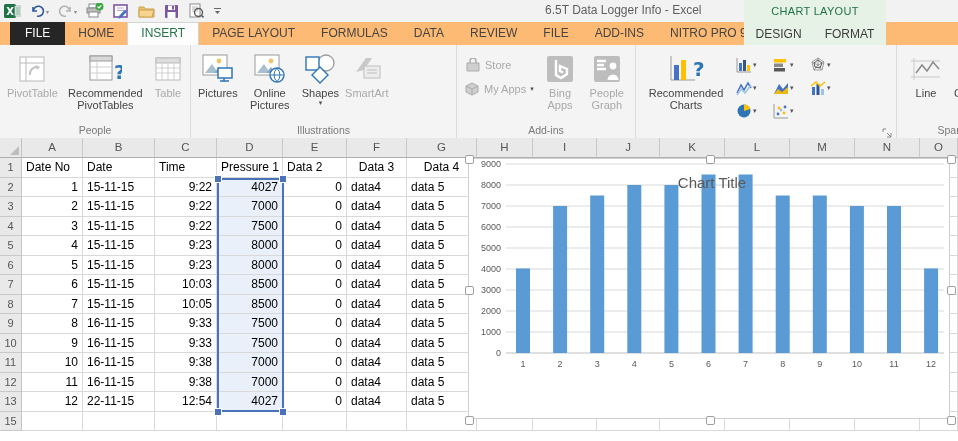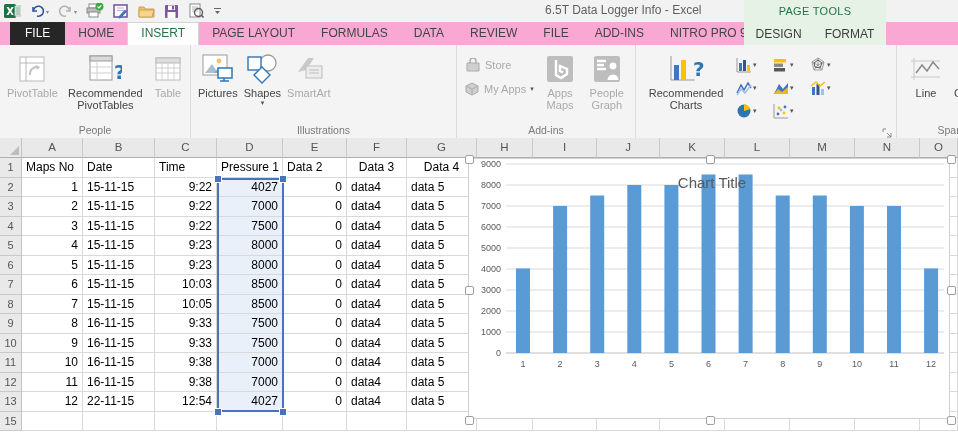--- a/index.html
+++ b/index.html
@@ -10,21 +10,21 @@
   #qat{position:absolute;left:4px;top:1px;display:flex;align-items:center;gap:9px;height:20px;}
   #qat .qi{display:flex;align-items:center;}
   .tinycaret{font-size:6px;color:#888;margin-left:1px;}
   #title{position:absolute;left:545px;top:3px;font-size:12px;color:#5f5f5f;white-space:nowrap;}
   
   #ct-panel{position:absolute;left:744px;top:0;width:142px;height:45px;background:#e7f2e7;z-index:2;}
   #ct-label{height:22px;line-height:22px;text-align:center;font-size:11px;color:#217346;letter-spacing:.3px;}
   #ct-tabs{display:flex;justify-content:space-around;align-items:center;height:23px;font-size:12px;color:#3c3c3c;}
   #ct-tabs span{padding:0 4px;cursor:default;}
   
-  #tabrow{position:absolute;left:0;top:22px;width:958px;height:23px;background:#f9a8d4;display:flex;align-items:stretch;z-index:1;}
+  #tabrow{position:absolute;left:0;top:22px;width:958px;height:23px;background:#fdba74;display:flex;align-items:stretch;z-index:1;}
   .tab{font-size:12px;color:#444;line-height:23px;padding:0 13px;white-space:nowrap;cursor:default;}
   .tab.file{background:#262626;color:#fff;padding:0 15px;margin-left:10px;}
   .tab.active{background:#fdfdfd;color:#217346;border:1px solid #d4d4d4;border-bottom:none;line-height:21px;}
   
   #ribbon{position:absolute;left:0;top:45px;width:958px;height:93px;background:#f4f4f4;
           border-bottom:1px solid #cfcfcf;display:flex;overflow:hidden;}
   .rgroup{display:flex;flex-direction:column;border-right:1px solid #dcdcdc;position:relative;flex-shrink:0;}
   .gbody{flex:1;display:flex;align-items:flex-start;padding:3px 4px 0 4px;}
   .glabel{height:15px;line-height:14px;text-align:center;font-size:10.5px;color:#7a7a7a;}
   .rbtn{display:flex;flex-direction:column;align-items:center;padding:2px 3px 0 3px;
@@ -132,21 +132,21 @@
         <svg width="9" height="10" viewBox="0 0 9 10">
             <path d="M1 2.5h7" stroke="#666"></path>
             <path d="M2 5 l2.5 3 2.5-3z" fill="#666"></path>
           </svg>
       </span>
     </div>
     <div id="title">6.5T Data Logger Info - Excel</div>
   </div>
 
   <div id="ct-panel">
-    <div id="ct-label">PAGE TOOLS</div>
+    <div id="ct-label">CHART LAYOUT</div>
     <div id="ct-tabs">
       <span>DESIGN</span>
       <span>FORMAT</span>
     </div>
   </div>
 
   <div id="tabrow">
     <span class="tab file">FILE</span>
     <span class="tab">HOME</span>
     <span class="tab active">INSERT</span>
@@ -209,20 +209,33 @@
                 <path d="M4 20 l7-9 6 9z" fill="#a8bfcf"></path>
                 <path d="M13 20 l5-6 5 6z" fill="#8aa8be"></path>
                 <rect x="17" y="15" width="14" height="10" fill="#fff" stroke="#2e75b6" stroke-width="1.5"></rect>
                 <path d="M23 25v3M19 28h9" stroke="#2e75b6" stroke-width="1.5"></path>
               </svg>
           </span>
           <span class="rlab">Pictures</span>
         </div>
         <div class="rbtn">
           <span class="ric">
+            <svg width="34" height="32" viewBox="0 0 34 32">
+                <rect x="2" y="2" width="24" height="20" fill="#fff" stroke="#9a9a9a"></rect>
+                <circle cx="18" cy="8" r="2.4" fill="#f2c26b"></circle>
+                <path d="M4 20 l7-9 6 9z" fill="#a8bfcf"></path>
+                <path d="M13 20 l5-6 5 6z" fill="#8aa8be"></path>
+                <circle cx="24" cy="22" r="7" fill="#fff" stroke="#2e75b6" stroke-width="1.4"></circle>
+                <path d="M17.5 22h13M24 15.3 a9 9 0 0 1 0 13.4M24 15.3 a9 9 0 0 0 0 13.4" fill="none" stroke="#2e75b6" stroke-width="1"></path>
+              </svg>
+          </span>
+          <span class="rlab" style="max-width:52px">Online Pictures</span>
+        </div>
+        <div class="rbtn">
+          <span class="ric">
             <svg width="36" height="32" viewBox="0 0 36 32">
                 <circle cx="24" cy="10" r="8" fill="#fff" stroke="#9a9a9a" stroke-width="1.3"></circle>
                 <rect x="4" y="4" width="13" height="13" fill="#fff" stroke="#2e75b6" stroke-width="1.4"></rect>
                 <path d="M18 14 l8 8 -8 8 -8-8z" fill="#fff" stroke="#2e75b6" stroke-width="1.4"></path>
               </svg>
           </span>
           <span class="rlab">Shapes</span>
           <span class="caret">▾</span>
         </div>
         <div class="rbtn dis">
@@ -258,21 +271,21 @@
             <span class="caret">▾</span>
           </span>
         </div>
         <div class="rbtn dis">
           <span class="ric">
             <svg width="30" height="30" viewBox="0 0 30 30">
                 <rect x="2" y="2" width="26" height="26" rx="2" fill="#bdbdbd"></rect>
                 <path d="M11 6 v15 l5 3 6-4 v-5 l-7-3 v5 l3 1.5" fill="none" stroke="#fff" stroke-width="2.4"></path>
               </svg>
           </span>
-          <span class="rlab" style="max-width:40px">Apps Maps</span>
+          <span class="rlab" style="max-width:40px">Bing Apps</span>
         </div>
         <div class="rbtn dis">
           <span class="ric">
             <svg width="30" height="30" viewBox="0 0 30 30">
                 <rect x="2" y="2" width="26" height="26" rx="2" fill="#bdbdbd"></rect>
                 <path d="M5 7h9M5 11h7M5 15h9" stroke="#fff" stroke-width="2.4"></path>
                 <circle cx="21" cy="12" r="3.4" fill="#fff"></circle>
                 <path d="M15.5 26 a5.5 5.5 0 0 1 11 0z" fill="#fff"></path>
               </svg>
           </span>
@@ -413,21 +426,21 @@
         <div class="ch" style="width: 64px;">I</div>
         <div class="ch" style="width: 63px;">J</div>
         <div class="ch" style="width: 65px;">K</div>
         <div class="ch" style="width: 65px;">L</div>
         <div class="ch" style="width: 65px;">M</div>
         <div class="ch" style="width: 65px;">N</div>
         <div class="ch" style="width: 38px;">O</div>
       </div>
       <div class="grow">
         <div class="rh">1</div>
-        <div class="cell" style="width: 61px; text-align: left;">Maps No</div>
+        <div class="cell" style="width: 61px; text-align: left;">Date No</div>
         <div class="cell" style="width: 72px; text-align: left;">Date</div>
         <div class="cell" style="width: 62px; text-align: left;">Time</div>
         <div class="cell" style="width: 66px; text-align: left;">Pressure 1</div>
         <div class="cell" style="width: 64px; text-align: left;">Data 2</div>
         <div class="cell" style="width: 60px; text-align: center;">Data 3</div>
         <div class="cell" style="width: 70px; text-align: center;">Data 4</div>
         <div class="cell" style="width: 56px;"></div>
         <div class="cell" style="width: 64px;"></div>
         <div class="cell" style="width: 63px;"></div>
         <div class="cell" style="width: 65px;"></div>

